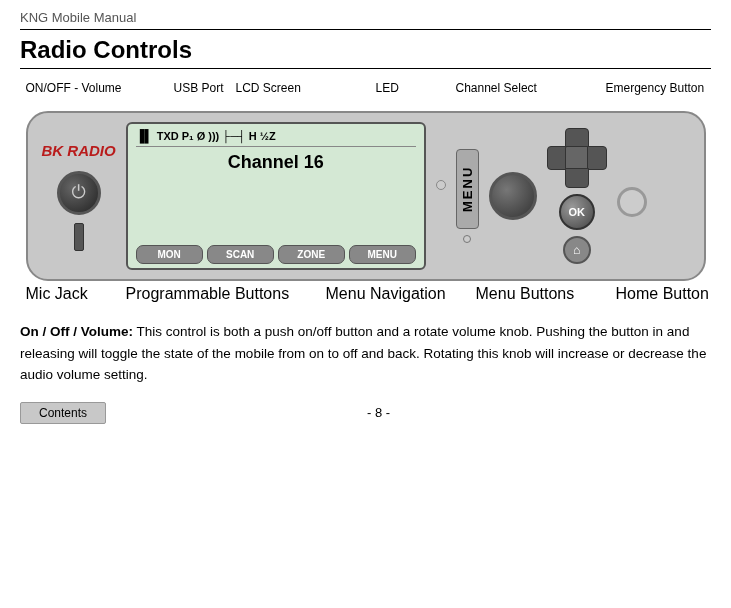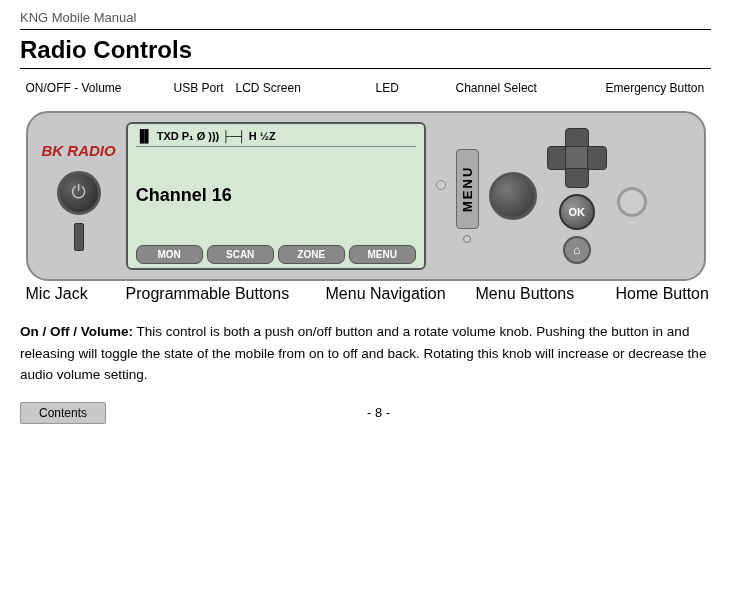--- a/index.html
+++ b/index.html
@@ -91,21 +91,21 @@
       border-bottom: 1px solid #888;
       padding-bottom: 3px;
       margin-bottom: 4px;
     }
     .signal-icon {
       font-size: 12px;
     }
     .lcd-main-text {
       flex: 1;
       display: flex;
-      flex-direction: column;
+      flex-direction: row;
       justify-content: center;
     }
     .lcd-channel {
       font-size: 18px;
       font-weight: bold;
       color: #000;
       line-height: 1.3;
     }
     .lcd-secure {
       font-size: 15px;

